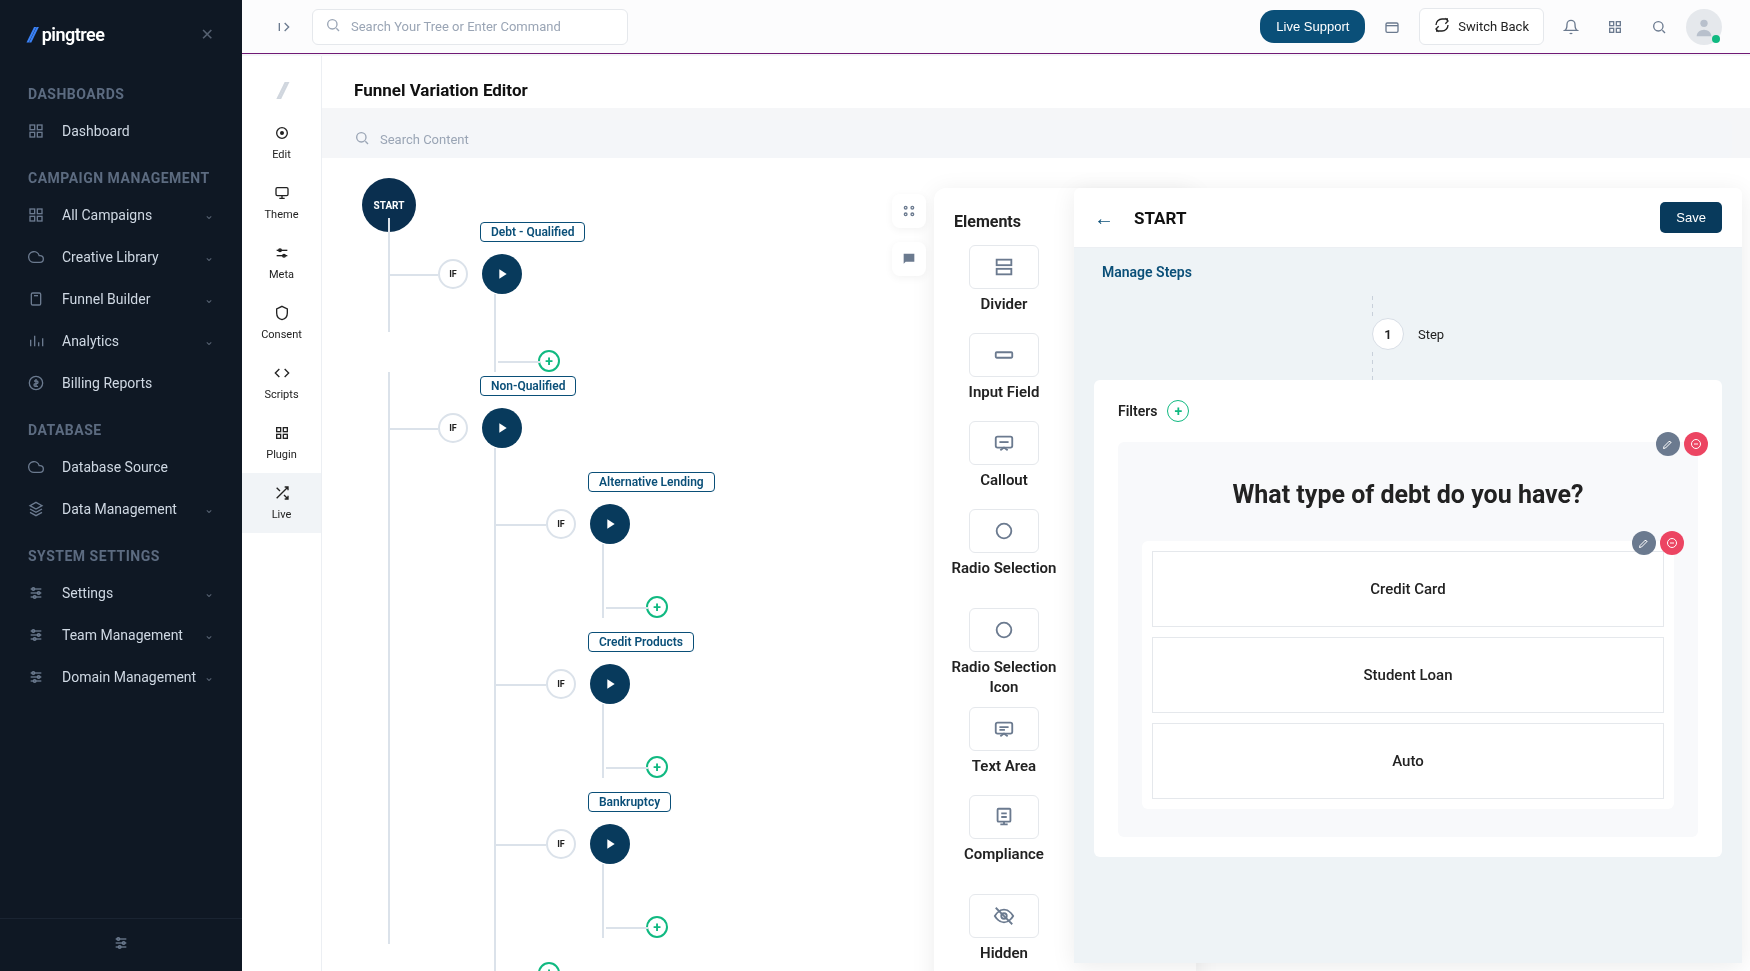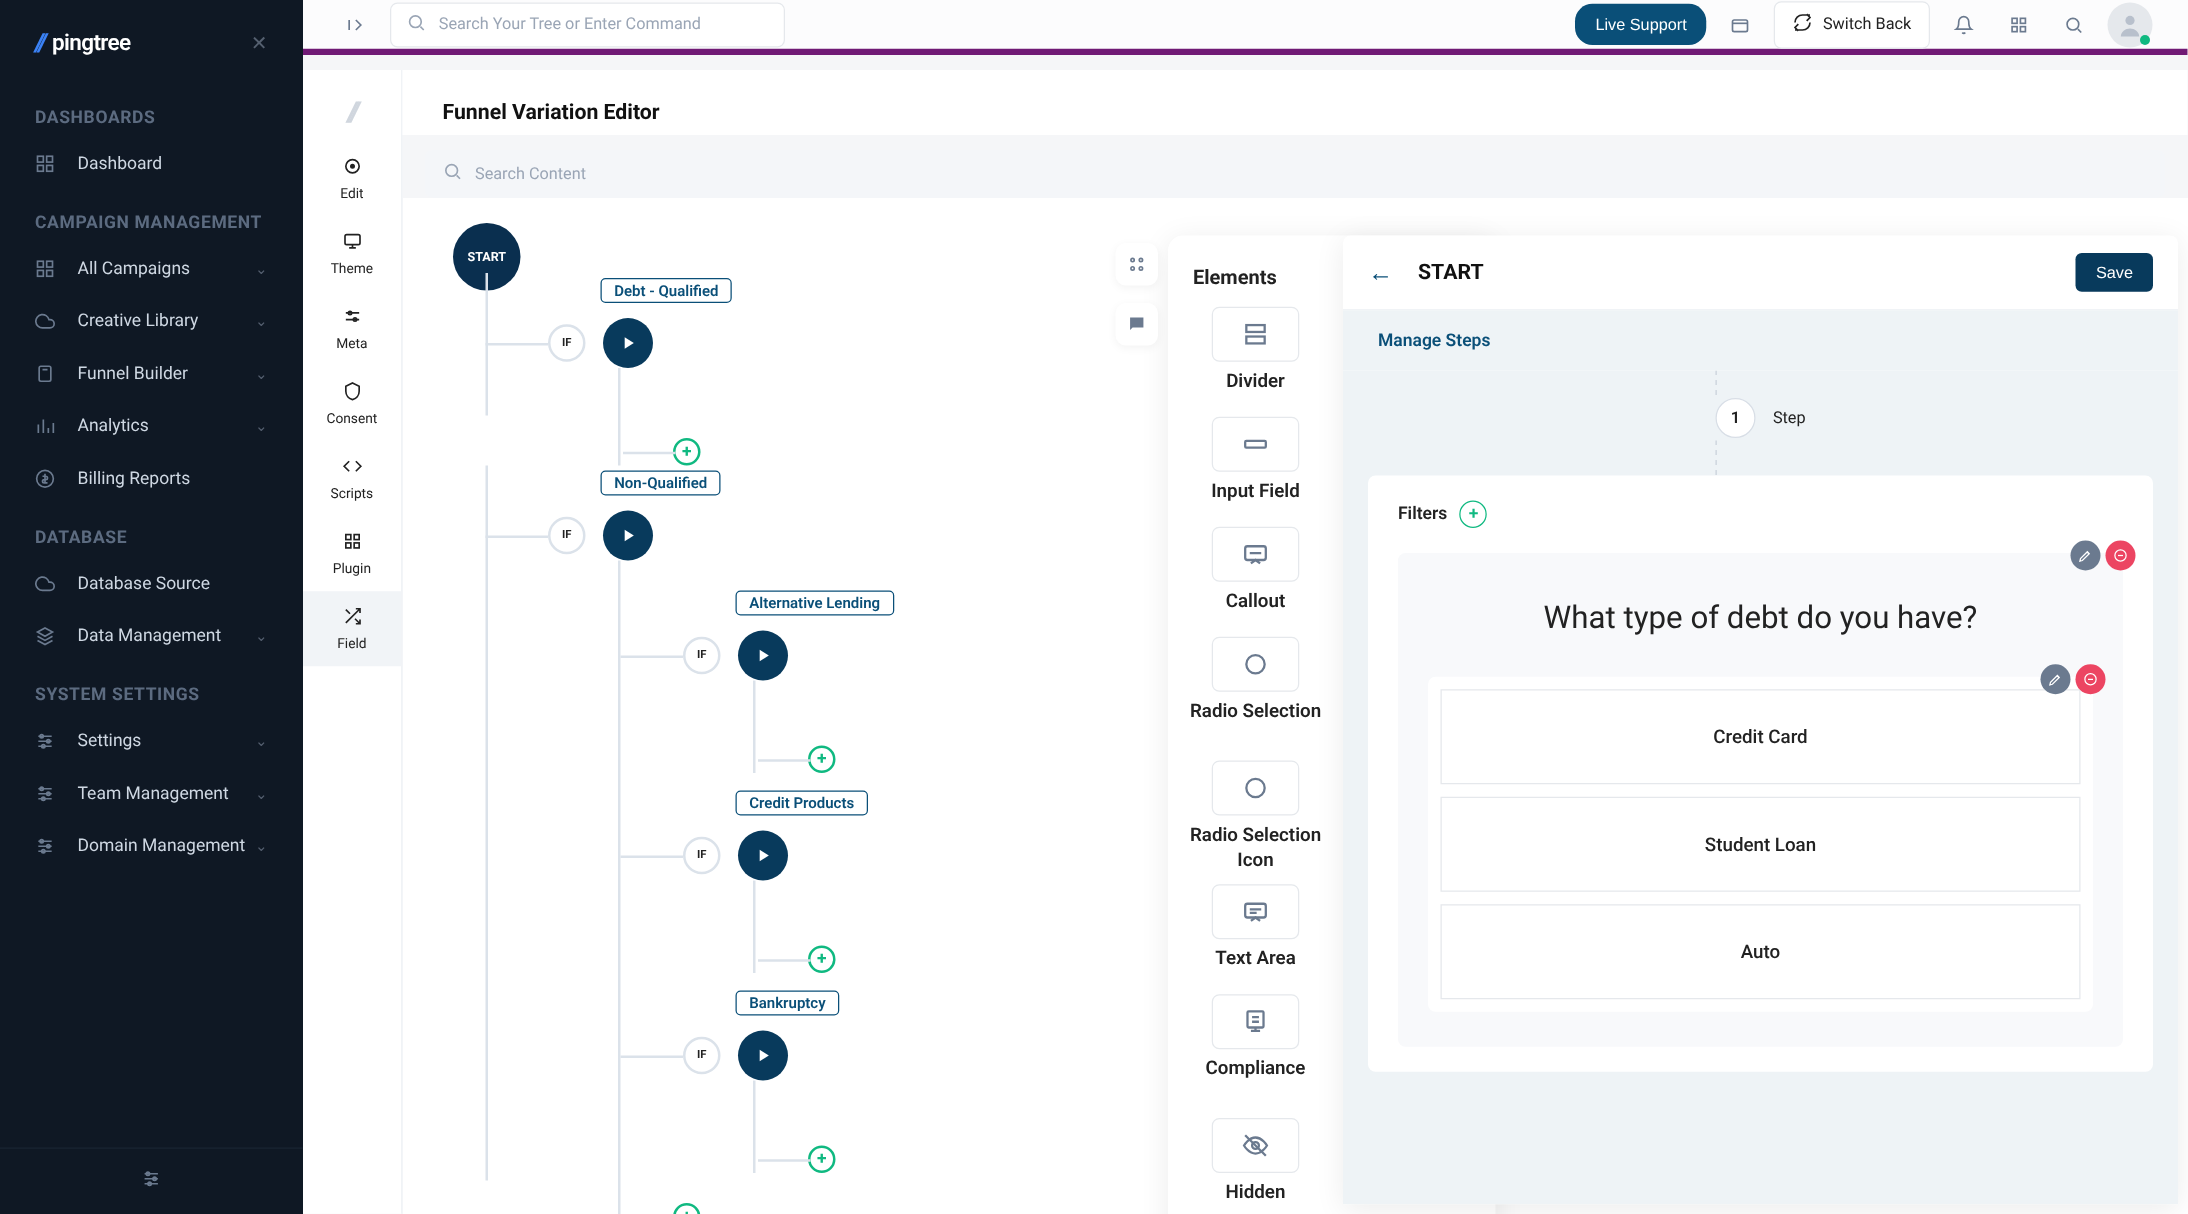--- a/index.html
+++ b/index.html
@@ -13,21 +13,21 @@
 .close-sidebar { margin-left: auto; color: #556070; cursor: pointer; font-size: 16px; }
 
 .sidebar-section-title { font-size: 14px; font-weight: 700; letter-spacing: 0.5px; color: #5c6b80; padding: 18px 28px 8px; text-transform: uppercase; }
 .sidebar-item { display: flex; align-items: center; padding: 13px 28px; font-size: 14px; color: #cfd8e3; cursor: pointer; }
 .sidebar-item .icon { width: 16px; height: 16px; margin-right: 18px; display: flex; align-items: center; justify-content: center; color: #6b7a8f; }
 .sidebar-item .chev { margin-left: auto; color: #556070; font-size: 12px; }
 
 .sidebar-bottom { margin-top: auto; border-top: 1px solid #1a2432; padding: 16px 0; text-align: center; color: #6b7a8f; }
 
 
-.topbar { position: fixed; left: 242px; right: 0; top: 0; height: 44px; background: #fcfcfd; display: flex; align-items: center; padding: 0 28px; border-bottom: 5px solid #701a75; }
+.topbar { position: fixed; left: 242px; right: 0; top: 0; height: 54px; background: #fcfcfd; display: flex; align-items: center; padding: 0 28px; border-bottom: 1px solid #701a75; }
 .collapse-btn { width: 28px; height: 28px; display: flex; align-items: center; justify-content: center; color: #6b7a8f; cursor: pointer; }
 .search-main { margin-left: 14px; width: 316px; height: 36px; background: #fff; border: 1px solid #e5e8ec; border-radius: 6px; display: flex; align-items: center; padding: 0 12px; color: #9aa5b5; font-size: 13px; }
 .search-main .icon { margin-right: 10px; color: #9aa5b5; }
 .topbar-right { margin-left: auto; display: flex; align-items: center; gap: 10px; }
 .btn-primary { background: #0a4f78; color: #fff; border: none; border-radius: 14px; padding: 9px 16px; font-size: 13px; font-weight: 500; cursor: pointer; }
 .iconbtn { width: 34px; height: 34px; display: flex; align-items: center; justify-content: center; color: #6b7a8f; border-radius: 6px; cursor: pointer; }
 .switch-back { display: flex; align-items: center; gap: 8px; background: #fff; border: 1px solid #e5e8ec; border-radius: 6px; padding: 8px 14px; font-size: 13px; color: #222; cursor: pointer; }
 .avatar { width: 36px; height: 36px; border-radius: 50%; background: #e5e8ec; position: relative; display: flex; align-items: center; justify-content: center; }
 .avatar::after { content: ''; position: absolute; bottom: 2px; right: 2px; width: 8px; height: 8px; background: #10b981; border-radius: 50%; }
 
@@ -87,21 +87,21 @@
 .step-circle { width: 32px; height: 32px; border-radius: 50%; background: #fff; border: 1px solid #d8dee6; display: flex; align-items: center; justify-content: center; font-size: 13px; font-weight: 600; color: #222; }
 .step-label { font-size: 13px; color: #222; }
 .step-indicator::before, .step-indicator::after { content:''; position:absolute; left:50%; width:1px; background:repeating-linear-gradient(#c8d0da 0 4px, transparent 4px 8px); }
 .step-indicator::before { top:0; height:20px; transform:translateX(-36px); }
 .step-indicator::after { bottom:0; height:28px; transform:translateX(-36px); }
 
 .card { background: #fff; border-radius: 6px; padding: 20px 24px; margin: 0 10px; }
 .filters-row { display: flex; align-items: center; gap: 10px; font-size: 14px; font-weight: 600; color: #222; margin-bottom: 20px; }
 .filter-add { width: 22px; height: 22px; border: 1px solid #10b981; border-radius: 50%; display: flex; align-items: center; justify-content: center; color: #10b981; font-size: 14px; cursor: pointer; }
 .question-box { background: #f8f9fb; border-radius: 6px; padding: 38px 24px 28px; position: relative; }
-.question-title { font-size: 25px; font-weight: 400; color: #222; text-align: center; margin-bottom: 32px; }
+.question-title { font-size: 25px; font-weight: 700; color: #222; text-align: center; margin-bottom: 32px; }
 .edit-actions { position: absolute; top: -10px; right: -10px; display: flex; gap: 4px; }
 .circ-btn { width: 24px; height: 24px; border-radius: 50%; display: flex; align-items: center; justify-content: center; color: #fff; cursor: pointer; }
 .circ-edit { background: #6b7a8f; }
 .circ-del { background: #ec4562; }
 .options-wrap { background: #fff; border-radius: 6px; padding: 10px; position: relative; }
 .options-wrap .edit-actions { top: -10px; right: -10px; }
 .option-item { border: 1px solid #e5e8ec; border-radius: 0; padding: 28px; text-align: center; font-size: 15px; font-weight: 500; color: #222; margin-bottom: 10px; cursor: pointer; }
 .option-item:last-child { margin-bottom: 0; }
 
 svg { width: 16px; height: 16px; }
@@ -366,21 +366,21 @@
             <rect x="14" y="4" width="6" height="6"></rect>
             <rect x="4" y="14" width="6" height="6"></rect>
             <rect x="14" y="14" width="6" height="6"></rect>
           </svg></span>
         <span>Plugin</span>
       </div>
     <div class="tool-item active">
         <span class="icon"><svg viewBox="0 0 24 24" fill="none" stroke="currentColor" stroke-width="2">
             <path d="M16 3h5v5M4 20L21 3M21 16v5h-5M15 15l6 6M4 4l5 5"></path>
           </svg></span>
-        <span>Field</span>
+        <span>Live</span>
       </div>
   </div>
 
   <div class="editor-col">
     <div class="editor-header">
       <div class="editor-title">Funnel Variation Editor</div>
     </div>
     <div class="search-content">
       <span class="icon"><svg viewBox="0 0 24 24" fill="none" stroke="currentColor" stroke-width="2">
             <circle cx="11" cy="11" r="7"></circle>

